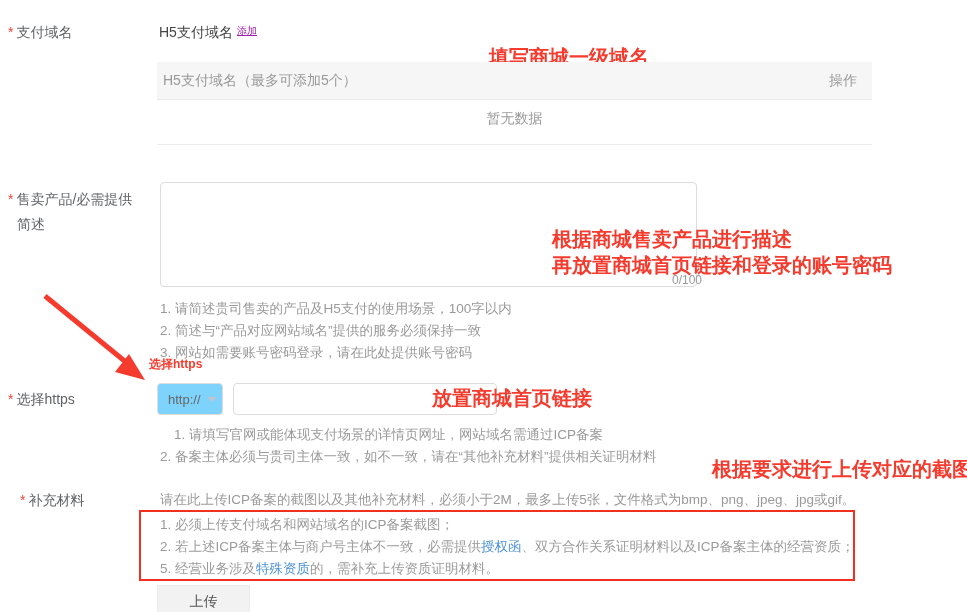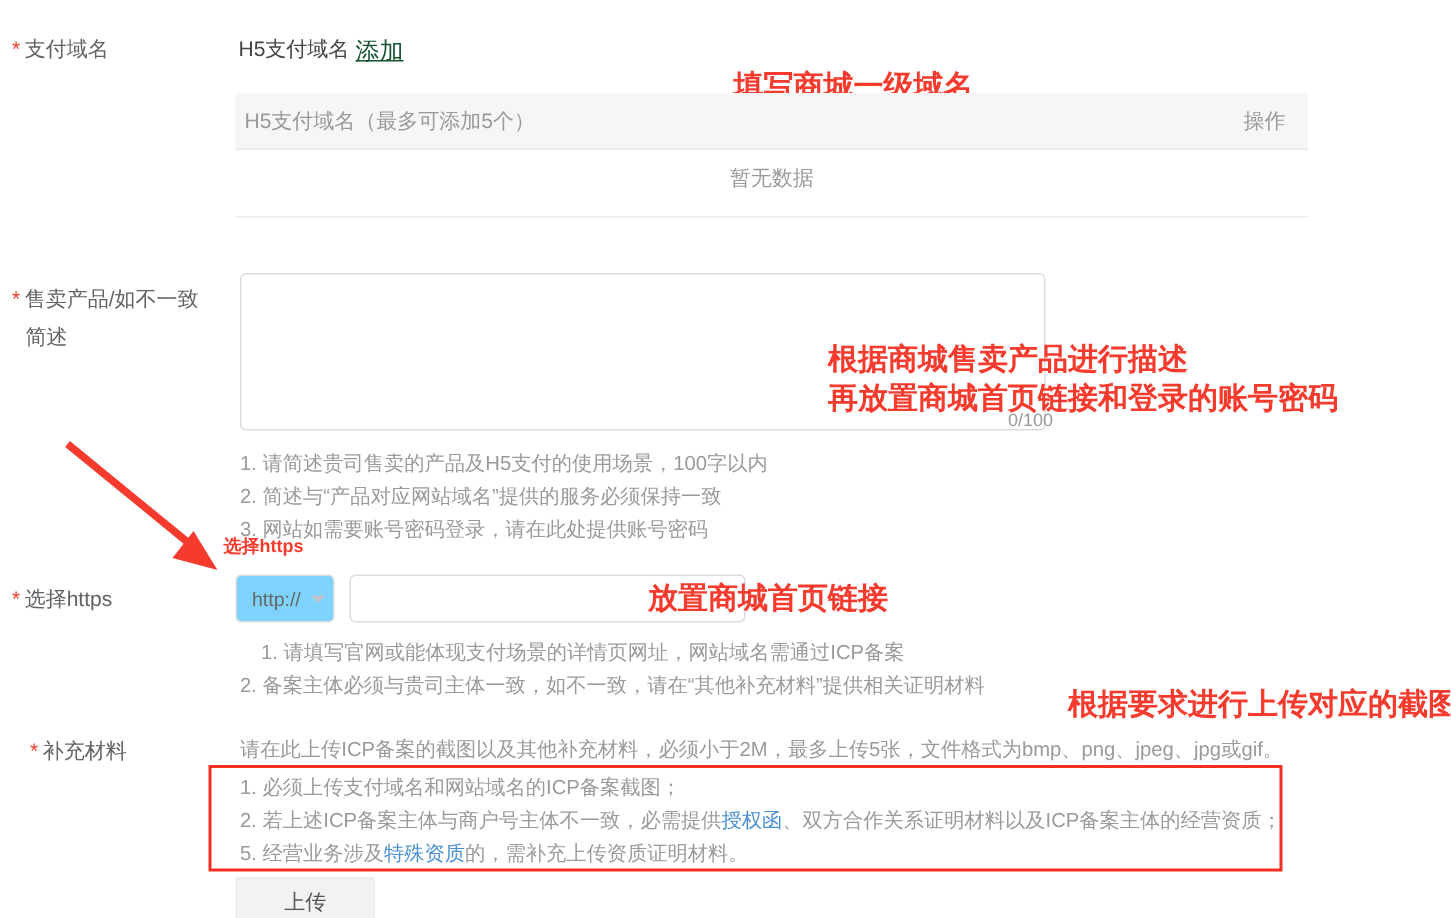--- a/index.html
+++ b/index.html
@@ -5,21 +5,21 @@
   * { margin:0; padding:0; box-sizing:border-box; }
   html,body { background:#fff; }
   body { font-family:"Liberation Sans","DejaVu Sans",sans-serif; }
   #screen {
     position:relative; width:967px; height:612px; overflow:hidden; background:#fff;
   }
   .abs { position:absolute; }
   .label { font-size:14px; color:#606266; }
   .req { color:#f04134; margin-right:3px; font-size:14px; }
   .value-text { font-size:14px; color:#444; }
-  .link { color:#14532d; font-size:16px; text-decoration:underline; cursor:pointer; }
+  .link { color:#a21caf; font-size:10px; text-decoration:underline; cursor:pointer; }
   .link-plain { color:#4a8fd3; cursor:pointer;margin-top:12px; }
   .hint { font-size:13.5px; color:#9a9a9a; line-height:22px; white-space:nowrap; }
   .annotation { color:#f43b2e; font-weight:bold; white-space:nowrap; }
   .table-header {
     background:#f6f6f6; border-bottom:1px solid #e9e9e9;
     display:flex; align-items:center; justify-content:space-between;
     padding:0 15px 0 6px; font-size:14px; color:#999;
   }
   .empty-row {
     border-bottom:1px solid #ececec; display:flex; align-items:flex-start;
@@ -67,21 +67,21 @@
 
   <div class="abs table-header" style="left:157px; top:62px; width:715px; height:38px;">
     <span>H5支付域名（最多可添加5个）</span>
     <span>操作</span>
   </div>
   <div class="abs empty-row" style="left:157px; top:100px; width:715px; height:45px;">
     <span>暂无数据</span>
   </div>
 
   <div class="abs label nowrap" style="left:8px; top:191px;">
-    <span class="req">*</span><span>售卖产品/如不一致</span>
+    <span class="req">*</span><span>售卖产品/必需提供</span>
   </div>
   <div class="abs label nowrap" style="left:17px; top:216px;">简述</div>
 
   <textarea class="abs big" style="left: 160px; top: 182px; width: 537px; height: 105px;"></textarea>
   <div class="abs counter" style="left:660px; top:273px; width:42px; text-align:right;">0/100</div>
 
   <div class="abs annotation" style="left:552px; top:226px; font-size:20px;">根据商城售卖产品进行描述</div>
   <div class="abs annotation" style="left:552px; top:252px; font-size:20px;">再放置商城首页链接和登录的账号密码</div>
 
   <div class="abs hint" style="left:160px; top:298px;">1. 请简述贵司售卖的产品及H5支付的使用场景，100字以内</div>

